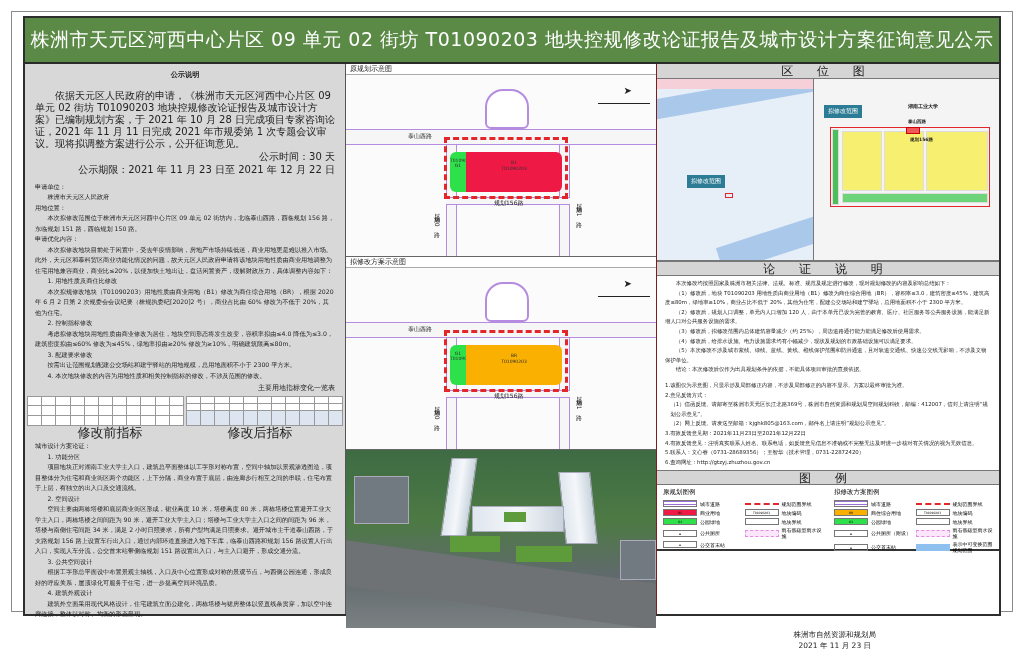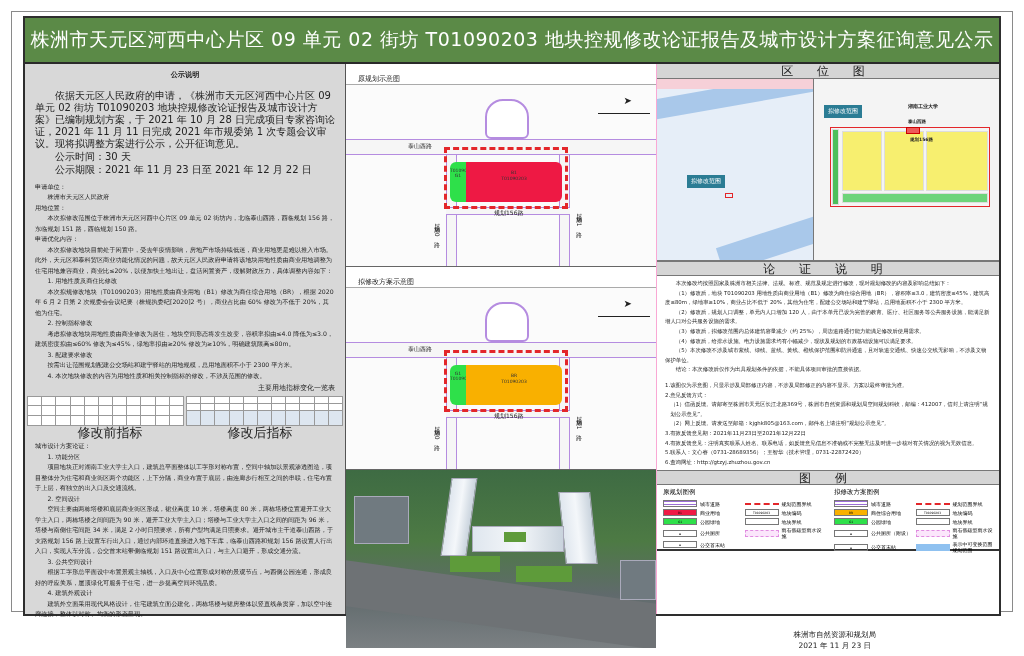--- a/index.html
+++ b/index.html
@@ -1,34 +1,34 @@
 <!DOCTYPE html>
 <html><head>
 <meta charset="utf-8">
 <style>
   * { box-sizing: border-box; margin: 0; padding: 0; }
   body { width: 1024px; height: 656px; background: #ffffff; font-family: "DejaVu Sans", sans-serif; overflow: hidden; position: relative; }
   .outer { position: absolute; left: 11px; top: 11px; width: 1002px; height: 601px; border: 1px solid #8a8a8a; background: #fff; }
-  .inner { position: absolute; left: 23px; top: 16px; width: 978px; height: 600px; border: 2px solid #2e2e2e; background: #f9a8d4; }
+  .inner { position: absolute; left: 23px; top: 16px; width: 978px; height: 600px; border: 2px solid #2e2e2e; background: #7f1d1d; }
   .title-bar { position: absolute; left: 0; top: 0; width: 974px; height: 46px; background: #5b8a47; border-bottom: 2px solid #2a2a2a; color: #fff; font-size: 19px; display: flex; align-items: center; justify-content: center; letter-spacing: 0.5px; }
   .left-col { position: absolute; left: 0; top: 46px; width: 321px; height: 550px; background: #d8d8d8; border-right: 1px solid #555; padding: 6px 10px; font-size: 6.2px; line-height: 10.5px; color: #222; }
   .left-col .hd { text-align: center; font-weight: bold; font-size: 7.2px; margin-bottom: 9px; }
   .left-col .intro p { font-size: 10px; line-height: 12px; text-indent: 2em; }
-  .left-col .intro .period { text-indent: 2em; margin-top: 1px; }
+  .left-col .intro .period { text-indent: 2em; margin-top: 1px; text-align: right; }
   .left-col .sec p { text-indent: 2em; }
   .left-col .sec .lbl { text-indent: 0; }
   .left-col .sec .sub { text-indent: 2em; }
   .mini-tables { display: flex; gap: 2px; margin: 2px -8px 0 -8px; }
   .mini-t { flex: 1; border-collapse: collapse; font-size: 3px; background: #fff; }
   .mini-t td { border: 1px solid #999; height: 7px; }
   .mini-t tr.shade td { background: #dde6f0; height: 15px; }
   .mini-cap { display: flex; justify-content: space-around; font-size: 13px; margin-top: 2px; }
   .tbl-title { text-align: right; font-size: 7px; margin-top: 2px; }
   .mid-col { position: absolute; left: 321px; top: 46px; width: 310px; height: 550px; background: #fff; }
-  .panel-label { height: 11px; font-size: 7px; line-height: 11px; padding-left: 12px; background: #fff; color: #222; border-bottom: 1px solid #aaa; margin-top: 10px; }
+  .panel-label { height: 11px; font-size: 7px; line-height: 11px; padding-left: 4px; background: #fff; color: #222; border-bottom: 1px solid #aaa; }
   .map-panel { position: relative; height: 182px; background: #fbfbfb; overflow: hidden; border-bottom: 1px solid #666; }
   .render-panel { position: relative; height: 178px; overflow: hidden; background: linear-gradient(180deg,#3e6b43 0%,#4d7a44 40%,#606a6c 70%,#7b8083 100%); }
   .road-h { position: absolute; left: 0; width: 310px; height: 16px; border-top: 1px solid #b58ce0; border-bottom: 1px solid #b58ce0; background: #f6f6f6; }
   .road-v { position: absolute; width: 11px; border-left: 1px solid #b58ce0; border-right: 1px solid #b58ce0; background: #f6f6f6; }
   .tri { position: absolute; left: 139px; top: 14px; width: 44px; height: 40px; border: 2px solid #b58ce0; border-radius: 18px 18px 6px 6px; background: #fff; }
   .plot-boundary { position: absolute; border: 3px dashed #e3262a; }
   .plot { position: absolute; border-radius: 6px; display: flex; overflow: hidden; }
   .plot .g1 { width: 16px; background: #2ee04a; font-size: 4.5px; color: #333; text-align: center; padding-top: 6px; }
   .plot .main { flex: 1; font-size: 4.5px; color: #333; text-align: center; padding-top: 8px; line-height: 6px; }
   .map-text { position: absolute; font-size: 6px; color: #222; }

